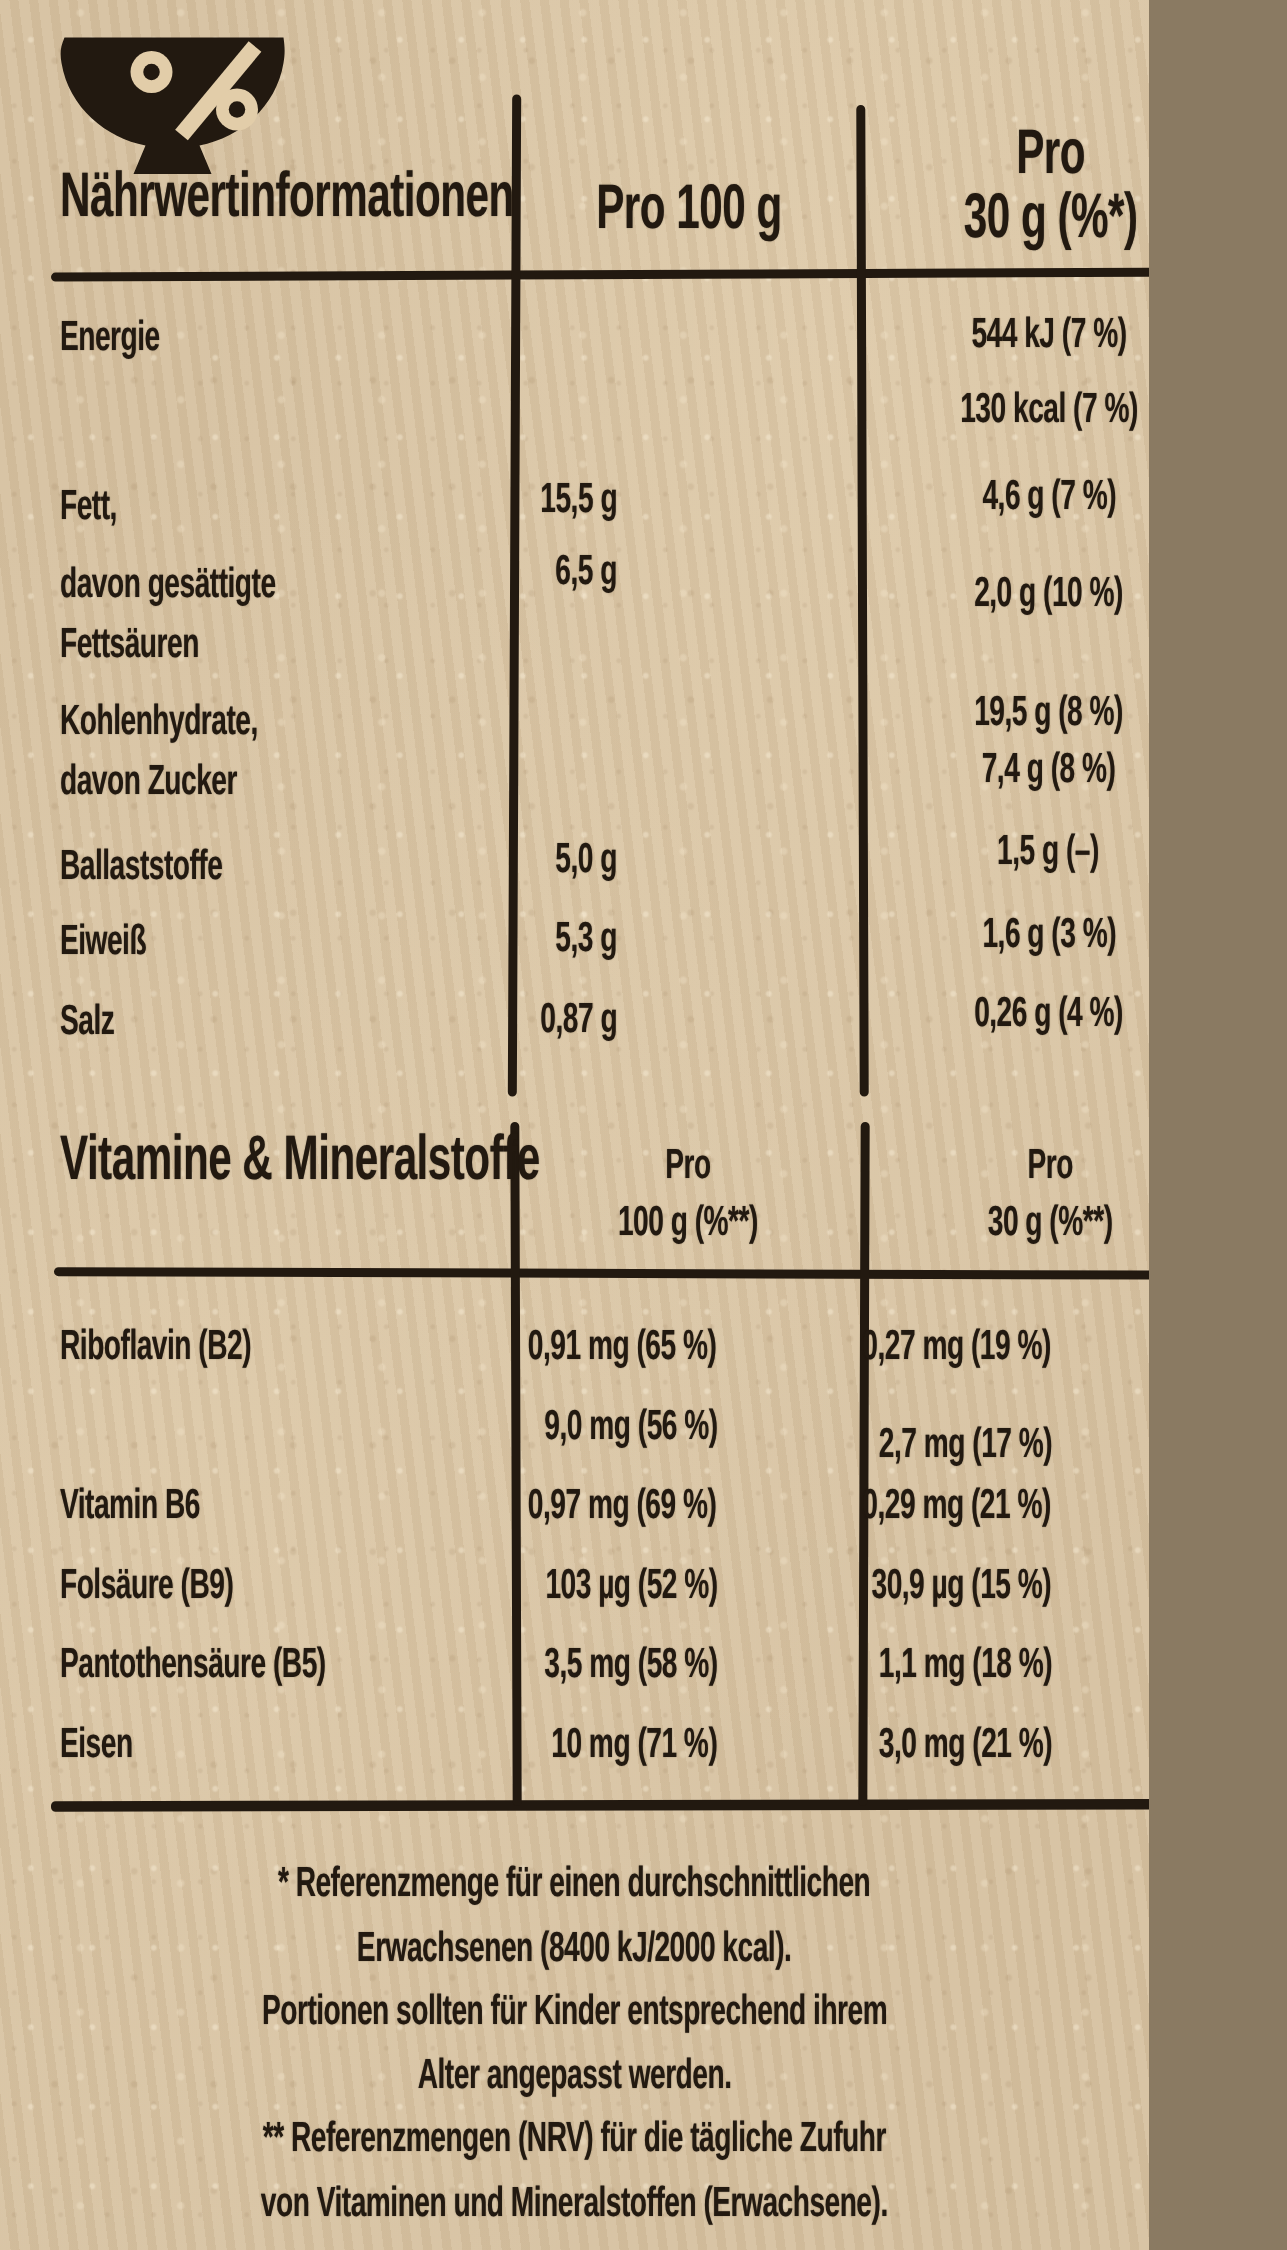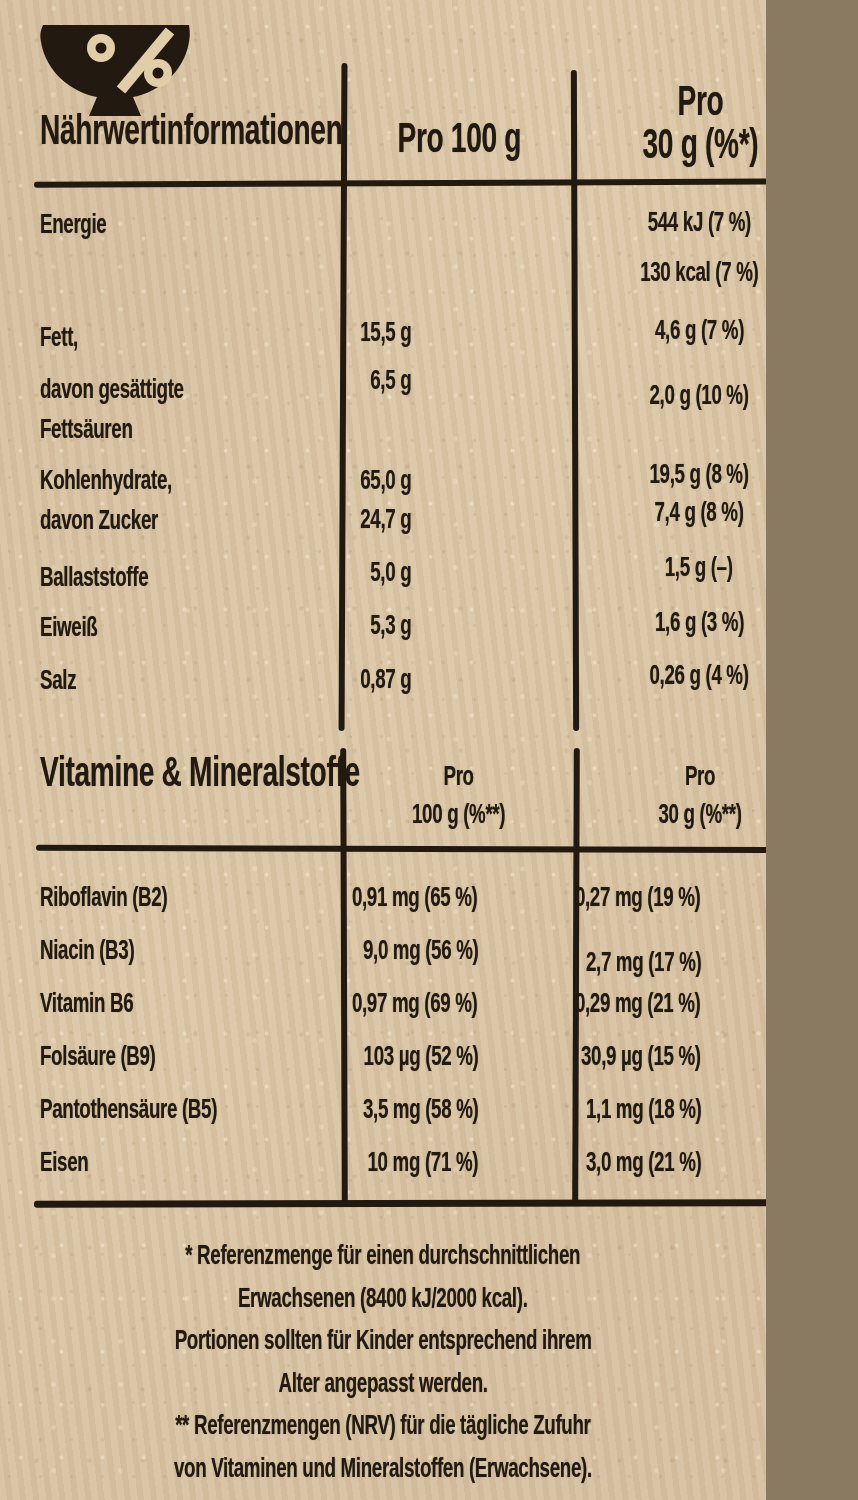--- a/index.html
+++ b/index.html
@@ -76,22 +76,20 @@
   <div class="cell right" style="right:355px;top:312px;"><span class="t">15,5 g</span></div>
   <div class="cell center" style="left:580px;width:238px;top:310px;"><span class="t">4,6 g (7 %)</span></div>
 
   <div class="cell" style="left:40px;top:369px;"><span class="t">davon gesättigte
 Fettsäuren</span></div>
   <div class="cell right" style="right:355px;top:360px;"><span class="t">6,5 g</span></div>
   <div class="cell center" style="left:580px;width:238px;top:359px;margin-top:16px;"><span class="t">2,0 g (10 %)</span></div>
 
   <div class="cell" style="left:40px;top:460px;"><span class="t">Kohlenhydrate,
 davon Zucker</span></div>
-  <div class="cell right" style="right:355px;top:460px;line-height:39px;"><span class="t">65,0 g
-24,7 g</span></div>
   <div class="cell center" style="left:580px;width:238px;top:455px;line-height:38px;"><span class="t">19,5 g (8 %)
 7,4 g (8 %)</span></div>
 
   <div class="cell" style="left:40px;top:557px;"><span class="t">Ballaststoffe</span></div>
   <div class="cell right" style="right:355px;top:552px;"><span class="t">5,0 g</span></div>
   <div class="cell center" style="left:580px;width:238px;top:547px;"><span class="t">1,5 g (–)</span></div>
 
   <div class="cell" style="left:40px;top:607px;"><span class="t">Eiweiß</span></div>
   <div class="cell right" style="right:355px;top:605px;"><span class="t">5,3 g</span></div>
   <div class="cell center" style="left:580px;width:238px;top:602px;"><span class="t">1,6 g (3 %)</span></div>
@@ -103,21 +101,20 @@
   <div class="cell h" style="left:40px;top:752px;"><span class="t">Vitamine &amp; Mineralstoffe</span></div>
   <div class="cell center" style="left:346px;width:226px;top:757px;line-height:38px;"><span class="t">Pro
 100 g (%**)</span></div>
   <div class="cell center" style="left:582px;width:236px;top:757px;line-height:38px;"><span class="t">Pro
 30 g (%**)</span></div>
 
   <div class="cell" style="left:40px;top:877px;"><span class="t">Riboflavin (B2)</span></div>
   <div class="cell right" style="right:288px;top:877px;"><span class="t">0,91 mg (65 %)</span></div>
   <div class="cell right" style="right:65px;top:877px;"><span class="t">0,27 mg (19 %)</span></div>
 
-  <div class="cell" style="left:40px;top:930px;"><span class="t">Niacin (B3)</span></div>
   <div class="cell right" style="right:288px;top:930px;"><span class="t">9,0 mg (56 %)</span></div>
   <div class="cell right" style="right:65px;top:930px;margin-top:12px;"><span class="t">2,7 mg (17 %)</span></div>
 
   <div class="cell" style="left:40px;top:983px;"><span class="t">Vitamin B6</span></div>
   <div class="cell right" style="right:288px;top:983px;"><span class="t">0,97 mg (69 %)</span></div>
   <div class="cell right" style="right:65px;top:983px;"><span class="t">0,29 mg (21 %)</span></div>
 
   <div class="cell" style="left:40px;top:1036px;"><span class="t">Folsäure (B9)</span></div>
   <div class="cell right" style="right:288px;top:1036px;"><span class="t">103 µg (52 %)</span></div>
   <div class="cell right" style="right:65px;top:1036px;"><span class="t">30,9 µg (15 %)</span></div>

